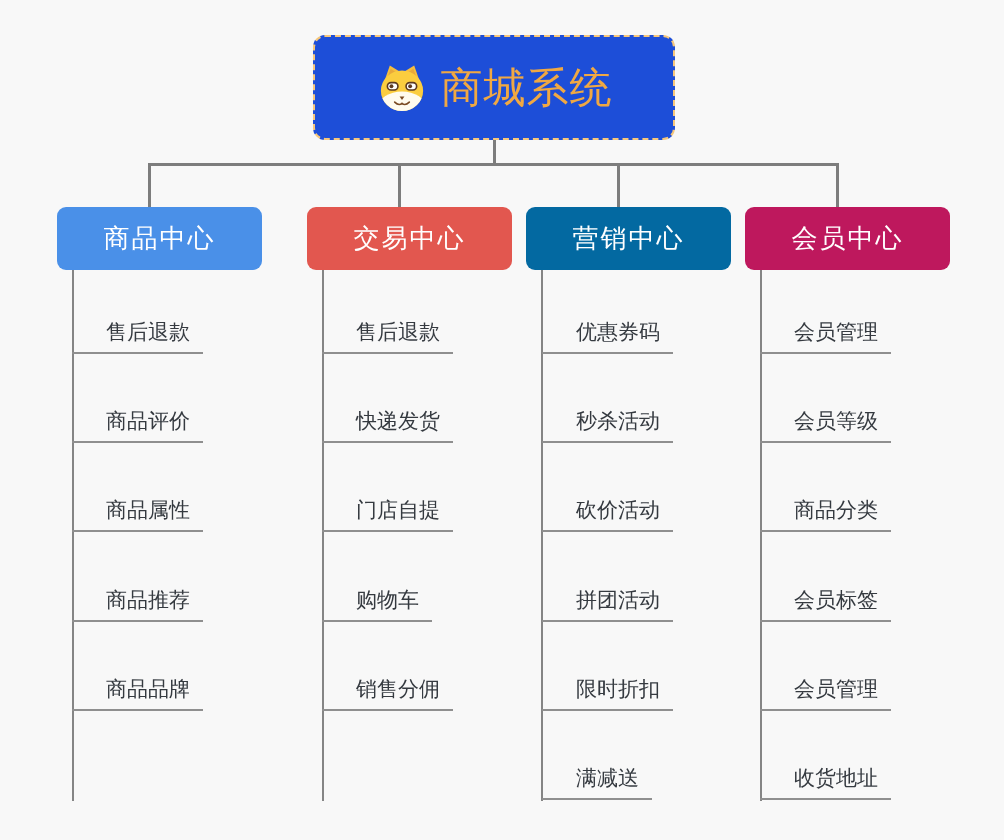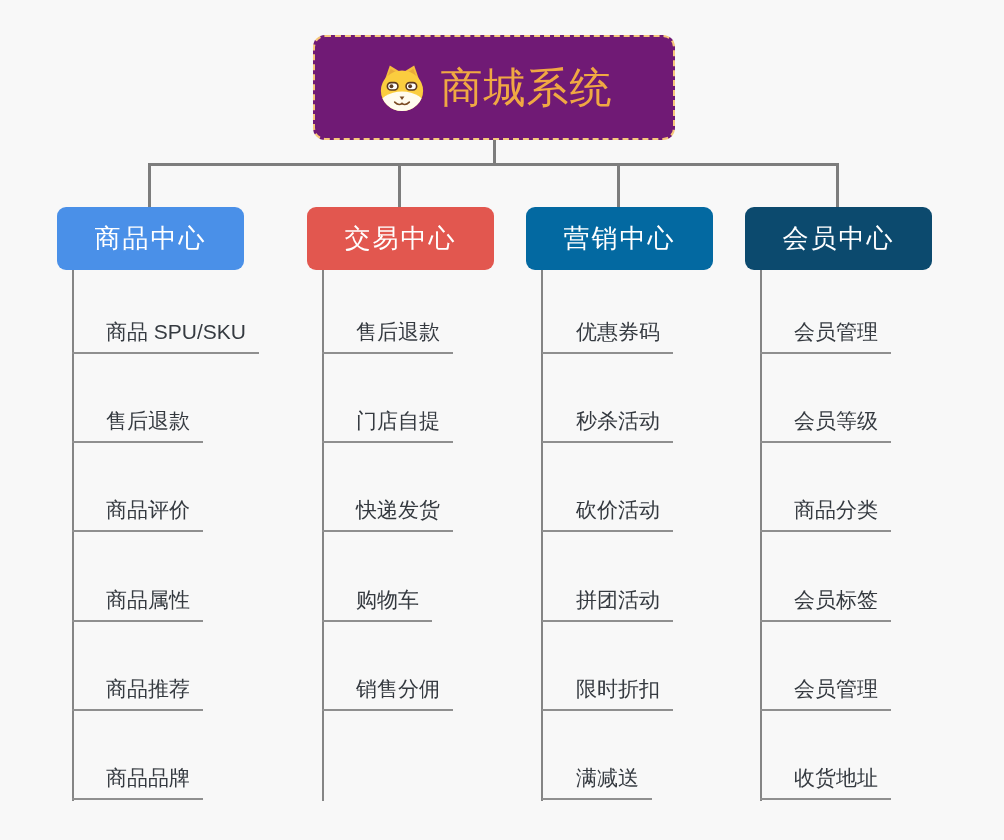--- a/index.html
+++ b/index.html
@@ -1,33 +1,33 @@
 <!DOCTYPE html>
 <html><head>
 <meta charset="utf-8">
 <style>
   html,body{margin:0;padding:0;background:#f8f8f8;font-family:"Liberation Sans","DejaVu Sans",sans-serif;}
   .canvas{position:relative;width:1004px;height:840px;background:#f8f8f8;overflow:hidden;}
 
   
   .root-node{position:absolute;left:313px;top:35px;width:362px;height:105px;box-sizing:border-box;
-    background:#701a75;border:2px dashed #f6c77b;border-radius:12px;
+    background:#1d4ed8;border:2px dashed #f6c77b;border-radius:12px;
     display:flex;align-items:center;justify-content:center;gap:13px;}
   .root-node .title{font-size:42px;letter-spacing:1px;font-weight:400;}
   .root-node svg{display:block;}
 
   
   .line{position:absolute;background:#7d7d7d;}
   .stub{left:493px;top:140px;width:3px;height:26px;}
   .bus{left:148px;top:163px;width:691px;height:3px;}
   .drop{top:164px;width:3px;height:44px;}
   .d0{left:148px}.d1{left:398px}.d2{left:617px}.d3{left:836px}
 
   
-  .branch-box{position:absolute;top:207px;width:187px;height:63px;border-radius:9px;
+  .branch-box{position:absolute;top:207px;width:205px;height:63px;border-radius:9px;
     display:flex;align-items:center;justify-content:center;color:#ffffff;
     font-size:26px;letter-spacing:2px;cursor:default;}
   .b0{left:57px}.b1{left:307px}.b2{left:526px}.b3{left:745px}
 
   
   .spine{position:absolute;top:270px;width:2px;height:531px;background:#858585;}
   .s0{left:72px}.s1{left:322px}.s2{left:541px}.s3{left:760px}
 
   
   .items{position:absolute;top:270px;display:flex;flex-direction:column;align-items:flex-start;}
@@ -68,54 +68,53 @@
       <path d="M23 48 q5 5 9 1.5 q4 3.5 9 -1.5" stroke="#7a4a22" stroke-width="2" fill="none" stroke-linecap="round"></path>
     </svg>
     <span class="title" style="color: rgb(240, 168, 67);">商城系统</span>
   </div>
 
   <div class="branch-box b0" style="background-color: rgb(74, 144, 232);">
     <span>商品中心</span>
   </div>
   <div class="spine s0"></div>
   <div class="items i0">
-    <div class="item">商品 SPU/SKU</div>
     <div class="item">售后退款</div>
     <div class="item">商品评价</div>
     <div class="item">商品属性</div>
     <div class="item">商品推荐</div>
     <div class="item">商品品牌</div>
   </div>
 
   <div class="branch-box b1" style="background-color: rgb(226, 87, 79);">
     <span>交易中心</span>
   </div>
   <div class="spine s1"></div>
   <div class="items i1">
     <div class="item">售后退款</div>
+    <div class="item">快递发货</div>
     <div class="item">门店自提</div>
-    <div class="item">快递发货</div>
     <div class="item">购物车</div>
     <div class="item">销售分佣</div>
   </div>
 
   <div class="branch-box b2" style="background-color: #0369a1;">
     <span>营销中心</span>
   </div>
   <div class="spine s2"></div>
   <div class="items i2">
     <div class="item">优惠券码</div>
     <div class="item">秒杀活动</div>
     <div class="item">砍价活动</div>
     <div class="item">拼团活动</div>
     <div class="item">限时折扣</div>
     <div class="item">满减送</div>
   </div>
 
-  <div class="branch-box b3" style="background-color: #0c4a6e;">
+  <div class="branch-box b3" style="background-color: #be185d;">
     <span>会员中心</span>
   </div>
   <div class="spine s3"></div>
   <div class="items i3">
     <div class="item">会员管理</div>
     <div class="item">会员等级</div>
     <div class="item">商品分类</div>
     <div class="item">会员标签</div>
     <div class="item">会员管理</div>
     <div class="item">收货地址</div>

